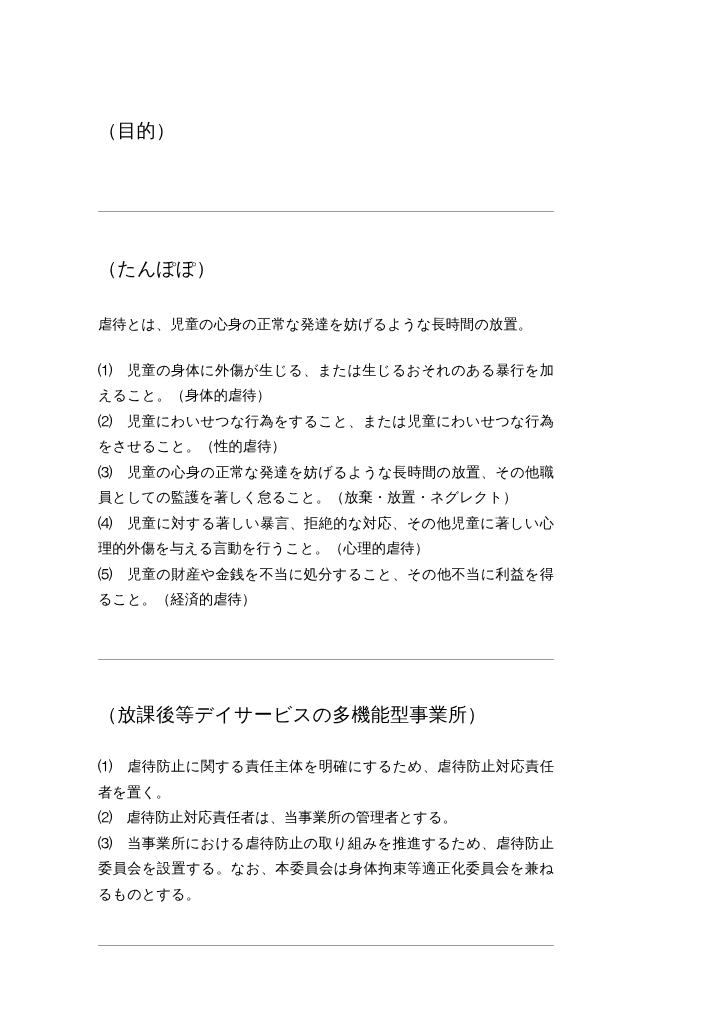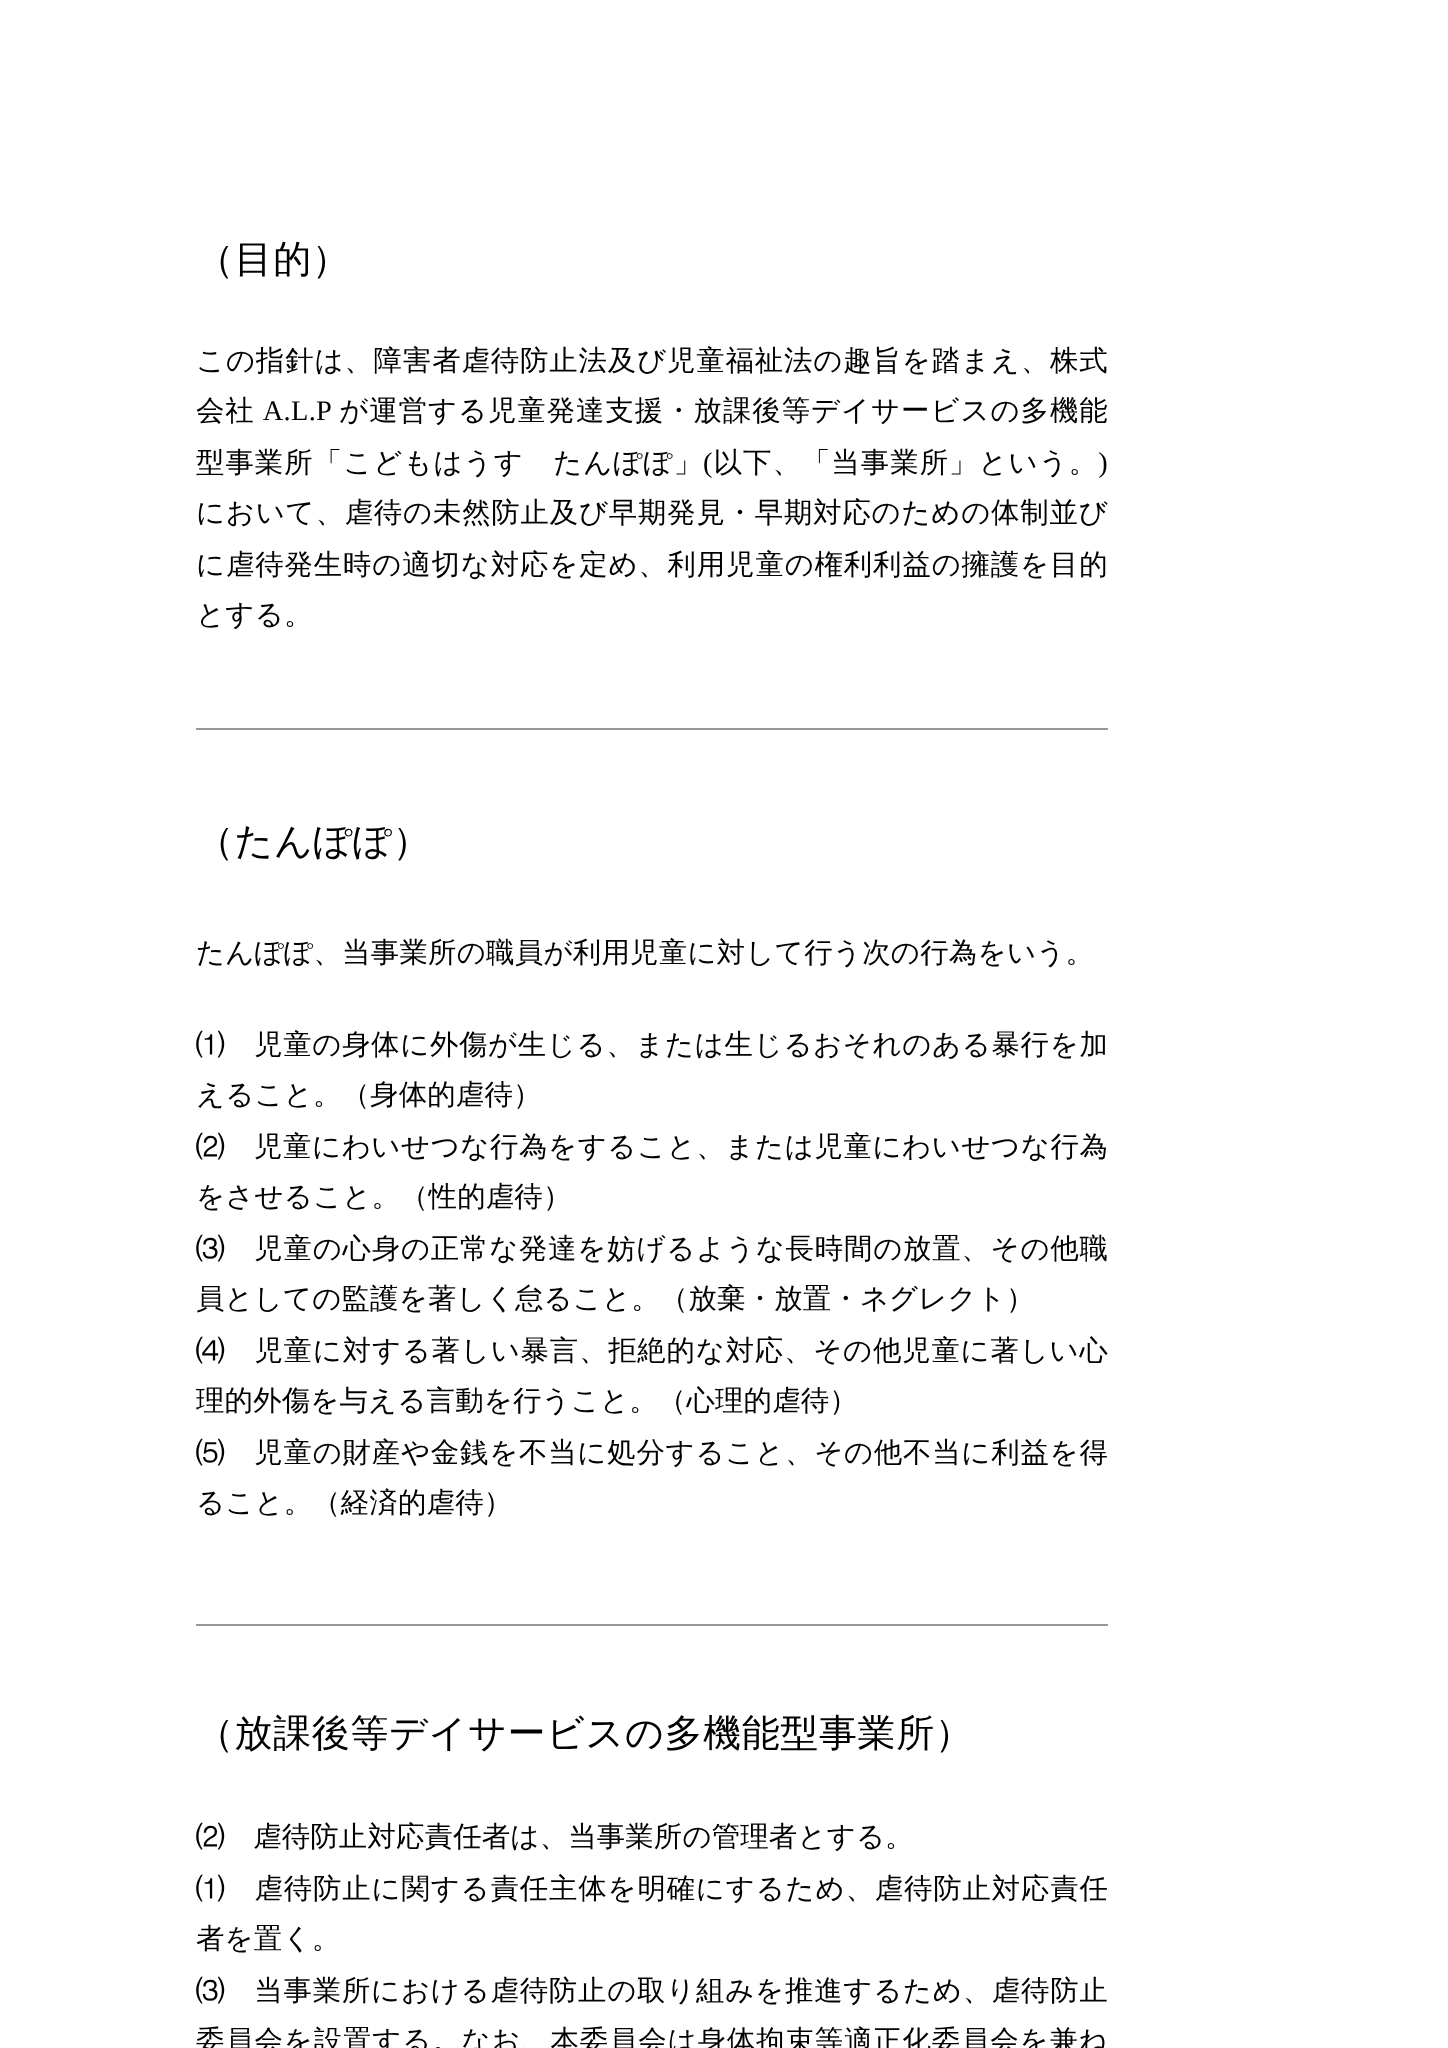--- a/index.html
+++ b/index.html
@@ -67,48 +67,47 @@
   .sec-responsible .heading { margin-bottom: 26px; }
   .gap-after-resp { height: 38px; }
 </style>
 </head>
 <body>
 
 <div class="page">
 
   <div class="section sec-purpose">
     <h1 class="heading">（目的）</h1>
-    <p class="para">この指針は、障害者虐待防止法及び児童福祉法の趣旨を踏まえ、株式会社 A.L.P が運営する児童発達支援・放課後等デイサービスの多機能型事業所「こどもはうす　たんぽぽ」(以下、「当事業所」という。)において、虐待の未然防止及び早期発見・早期対応のための体制並びに虐待発生時の適切な対応を定め、利用児童の権利利益の擁護を目的とする。</p>
   </div>
 
   <div class="gap-after-purpose"></div>
   <hr class="rule">
   <div class="gap-before-def-heading"></div>
 
   <div class="section sec-definition">
     <h1 class="heading">（たんぽぽ）</h1>
-    <p class="para lead-def">たんぽぽ、当事業所の職員が利用児童に対して行う次の行為をいう。</p>
+    <p class="para lead-def">虐待とは、児童の心身の正常な発達を妨げるような長時間の放置。</p>
     <ul class="list">
       <li>⑴　児童の身体に外傷が生じる、または生じるおそれのある暴行を加えること。（身体的虐待）</li>
       <li>⑵　児童にわいせつな行為をすること、または児童にわいせつな行為をさせること。（性的虐待）</li>
       <li>⑶　児童の心身の正常な発達を妨げるような長時間の放置、その他職員としての監護を著しく怠ること。（放棄・放置・ネグレクト）</li>
       <li>⑷　児童に対する著しい暴言、拒絶的な対応、その他児童に著しい心理的外傷を与える言動を行うこと。（心理的虐待）</li>
       <li>⑸　児童の財産や金銭を不当に処分すること、その他不当に利益を得ること。（経済的虐待）</li>
     </ul>
   </div>
 
   <div class="gap-after-def"></div>
   <hr class="rule">
   <div class="gap-before-resp-heading"></div>
 
   <div class="section sec-responsible">
     <h1 class="heading">（放課後等デイサービスの多機能型事業所）</h1>
     <ul class="list">
+      <li>⑴　虐待防止に関する責任主体を明確にするため、虐待防止対応責任者を置く。</li>
       <li>⑵　虐待防止対応責任者は、当事業所の管理者とする。</li>
-      <li>⑴　虐待防止に関する責任主体を明確にするため、虐待防止対応責任者を置く。</li>
       <li>⑶　当事業所における虐待防止の取り組みを推進するため、虐待防止委員会を設置する。なお、本委員会は身体拘束等適正化委員会を兼ねるものとする。</li>
     </ul>
   </div>
 
   <div class="gap-after-resp"></div>
   <hr class="rule">
 
 </div>
 
 </body></html>

